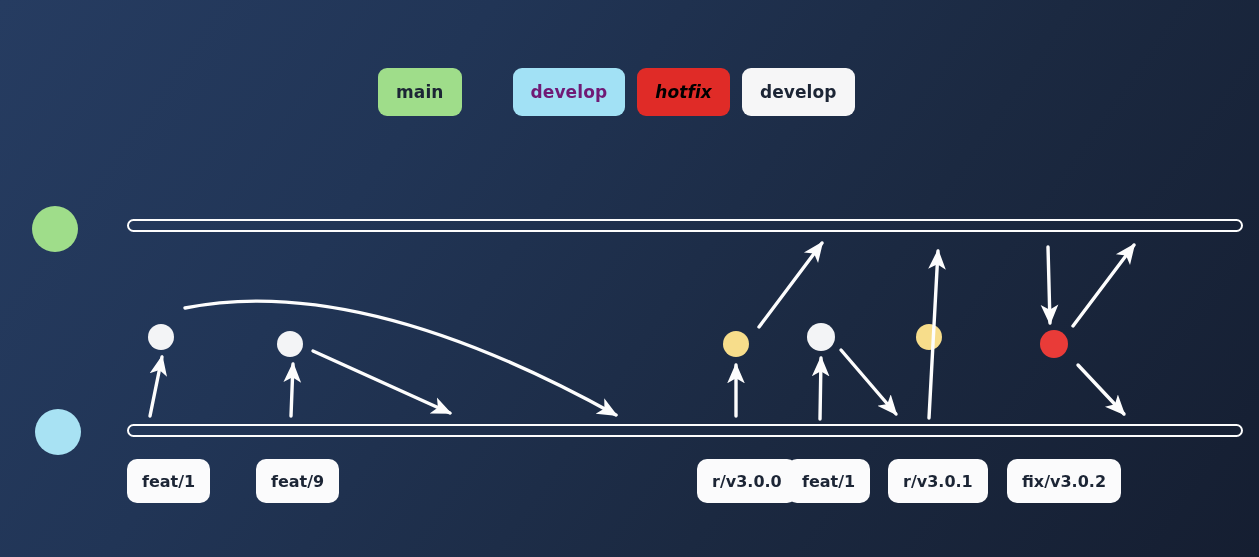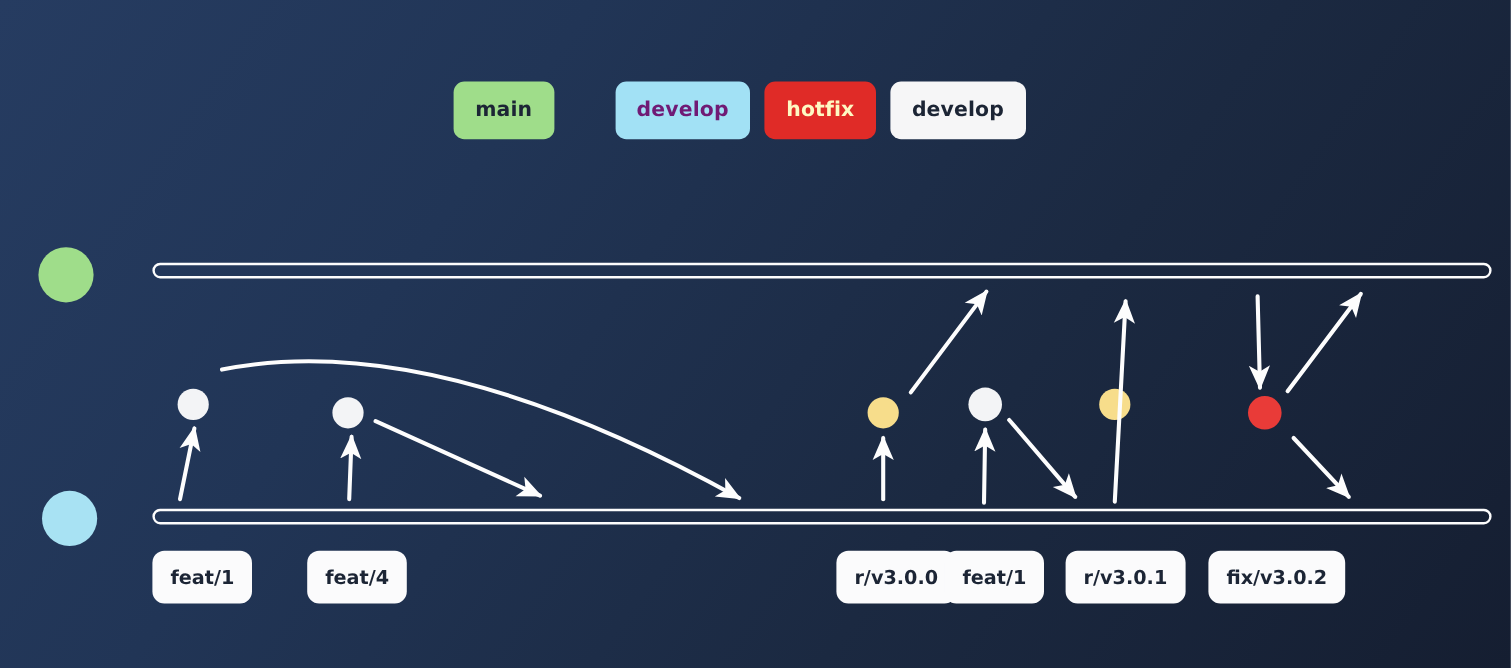--- a/index.html
+++ b/index.html
@@ -94,21 +94,21 @@
   }
 </style>
 </head>
 <body>
 
 <div id="stage" style="background: linear-gradient(125deg, rgb(38, 60, 97) 0%, rgb(33, 53, 86) 30%, rgb(27, 41, 65) 65%, rgb(21, 30, 49) 100%);">
 
   <div id="legend">
       <div class="chip" style="background: rgb(159, 221, 138); color: rgb(28, 37, 53);">main</div>
       <div class="chip" style="background: rgb(162, 225, 245); color: #701a75; margin-left: 39px;">develop</div>
-      <div class="chip" style="background: rgb(224, 43, 39); color: #fef9c3;">hotfix</div>
+      <div class="chip" style="background: rgb(224, 43, 39); color: #000000; font-style: italic;">hotfix</div>
       <div class="chip" style="background: rgb(246, 246, 247); color: rgb(28, 37, 53);">develop</div>
     </div>
 
   <div id="gutter">
       <div class="gutter-dot" style="left: 32px; top: 206px; width: 46px; height: 46px; background: rgb(159, 221, 138);"></div>
       <div class="gutter-dot" style="left: 35px; top: 409px; width: 46px; height: 46px; background: rgb(168, 226, 243);"></div>
     </div>
 
   <div id="lanes">
       <div class="lane" style="left: 127px; top: 219px; width: 1116px; height: 13px; border-color: rgb(253, 253, 253);"></div>
@@ -141,20 +141,20 @@
         <path d="M841,350 L896,414" marker-end="url(#ah)"></path>
         <path d="M929,418 L938,251" marker-end="url(#ah)"></path>
         <path d="M1048,247 L1050,323" marker-end="url(#ah)"></path>
         <path d="M1073,326 L1134,245" marker-end="url(#ah)"></path>
         <path d="M1078,365 L1124,414" marker-end="url(#ah)"></path>
       </g>
   </svg>
 
   <div id="tags">
       <div class="tag" style="left: 127px; top: 459px;">feat/1</div>
-      <div class="tag" style="left: 256px; top: 459px;">feat/4</div>
+      <div class="tag" style="left: 256px; top: 459px;">feat/9</div>
       <div class="tag" style="left: 697px; top: 459px;">r/v3.0.0</div>
       <div class="tag" style="left: 787px; top: 459px;">feat/1</div>
       <div class="tag" style="left: 888px; top: 459px;">r/v3.0.1</div>
       <div class="tag" style="left: 1007px; top: 459px;">fix/v3.0.2</div>
     </div>
 
 </div>
 
 </body></html>

